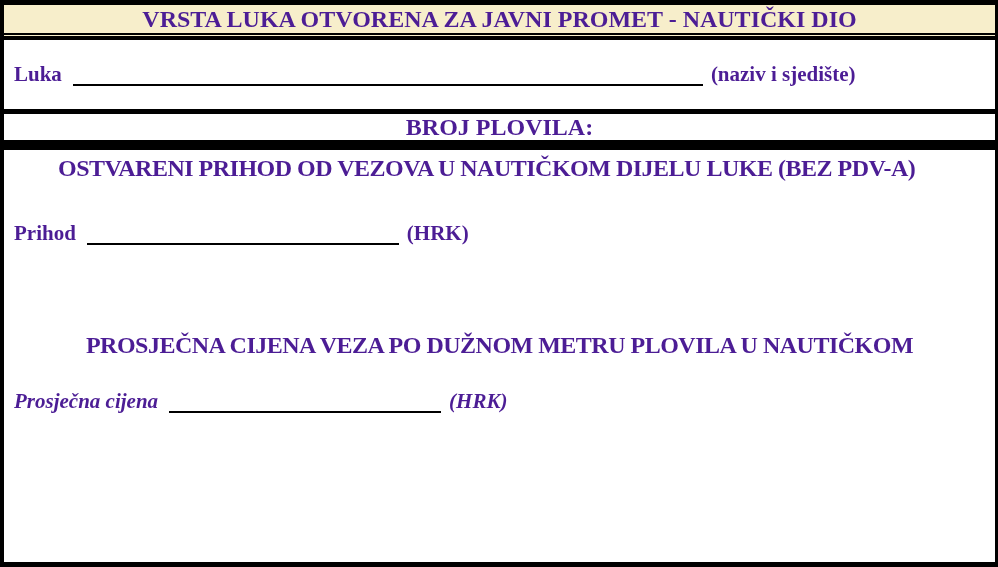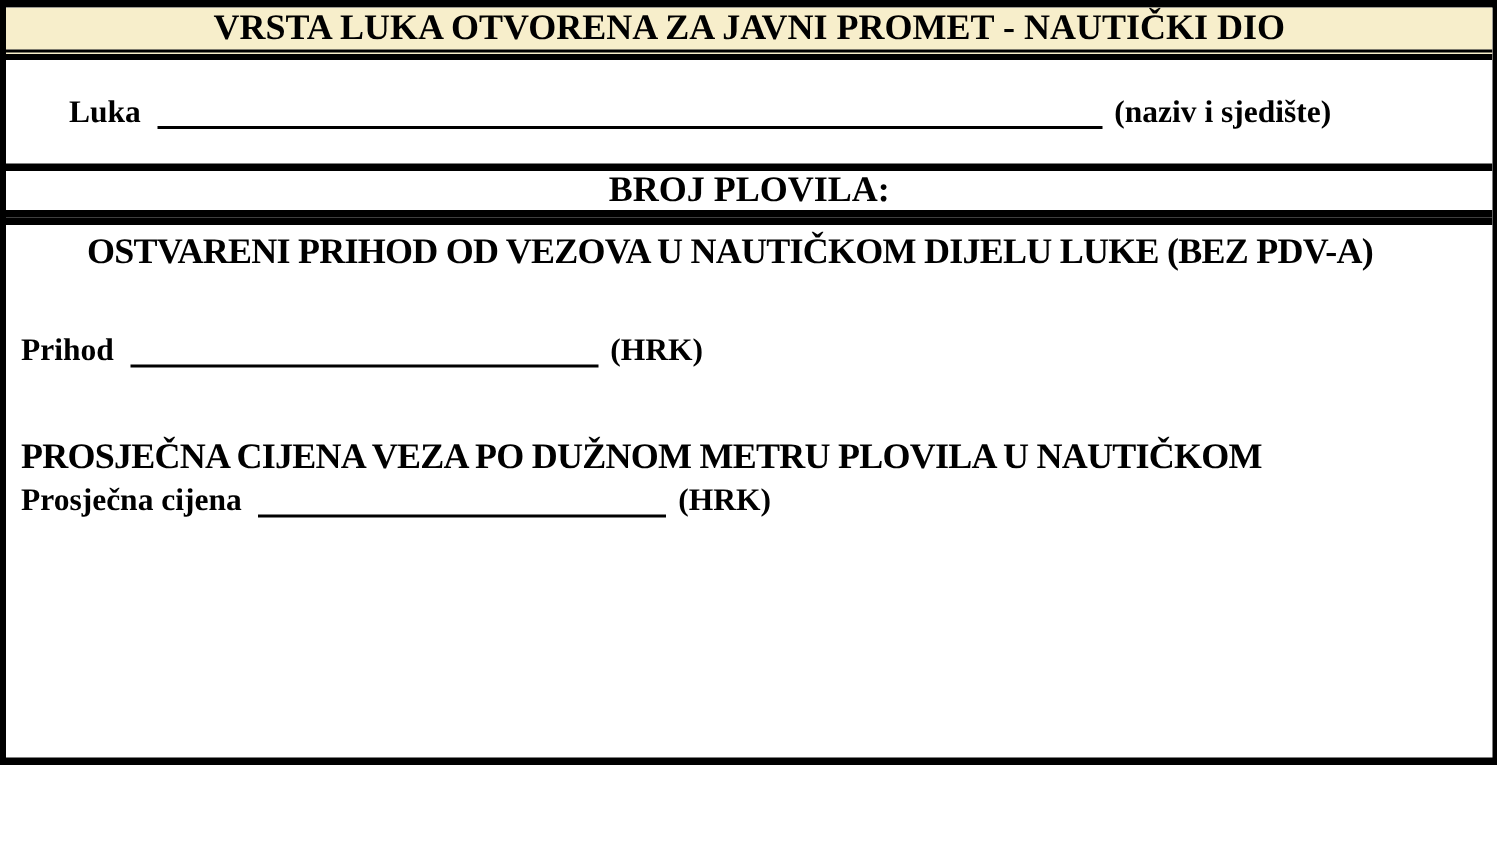--- a/index.html
+++ b/index.html
@@ -1,24 +1,24 @@
 <!DOCTYPE html>
 <html><head>
 <meta charset="utf-8">
 <style>
   html, body { margin: 0; padding: 0; background: #ffffff; }
   .sheet {
     position: relative;
     width: 998px;
-    height: 510px;
+    height: 567px;
     box-sizing: border-box;
     border: solid #000;
     border-width: 5px 3px 5px 4px;
     background: #fff;
-    color: #000000;
+    color: #4c1d95;
     font-family: "Liberation Serif", serif;
     overflow: hidden;
   }
   
   .title-row {
     height: 28px;
     background: #F7EECB;
     display: flex;
     align-items: center;
     justify-content: center;
@@ -35,43 +35,43 @@
     border-bottom: 4px solid #000;
   }
   .sep { height: 5px; background: #000; }
 
   .row {
     white-space: nowrap;
     font-weight: bold;
     font-size: 21px;
     padding: 0 10px;
   }
-  .luka-row  { height: 69px; line-height: 69px; margin-left: 32px; }
+  .luka-row  { height: 69px; line-height: 69px; }
   .center-row {
     height: 26px;
     line-height: 26px;
     text-align: center;
     font-weight: bold;
     font-size: 24px;
     white-space: nowrap;
   }
   .broj-row  { height: 86px; line-height: 86px; }
 
   .big-cell { padding: 2px 10px 0 10px; }
   .heading {
     font-weight: bold;
     font-size: 24px;
     letter-spacing: -0.5px;
     line-height: 28px;
     white-space: nowrap;
   }
   .h1 { margin-top: 2px; margin-left: 44px; }
-  .h2 { margin-top: 44px; }
+  .h2 { margin-top: 84px; text-align: center; }
   .prihod-row  { margin-top: 37px; line-height: 28px; padding: 0; }
-  .cijena-row  { line-height: 28px; padding: 0; }
+  .cijena-row  { margin-top: 28px; line-height: 28px; padding: 0; font-style: italic; }
 
   
   .blank {
     display: inline-block;
     height: 0;
     border-bottom: 2px solid #000;
     vertical-align: -5px;
     margin: 0 8px 0 11px;
   }
   .blank-luka   { width: 630px; }

